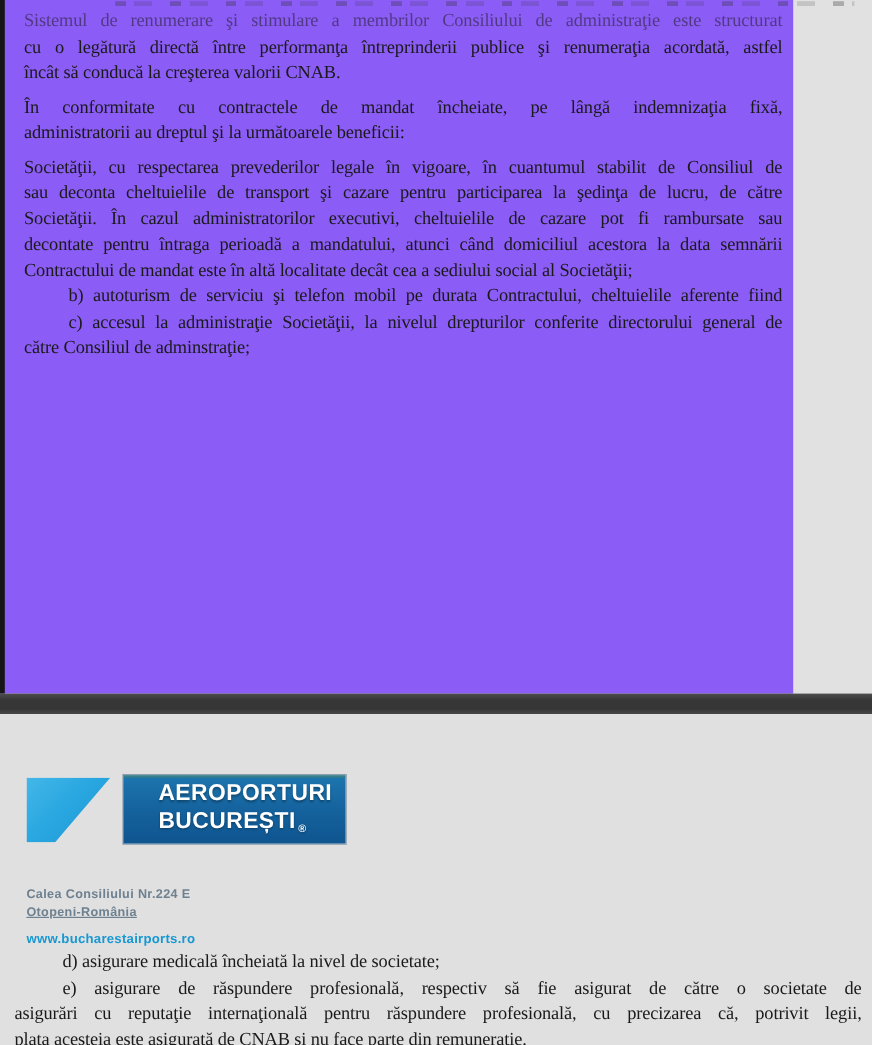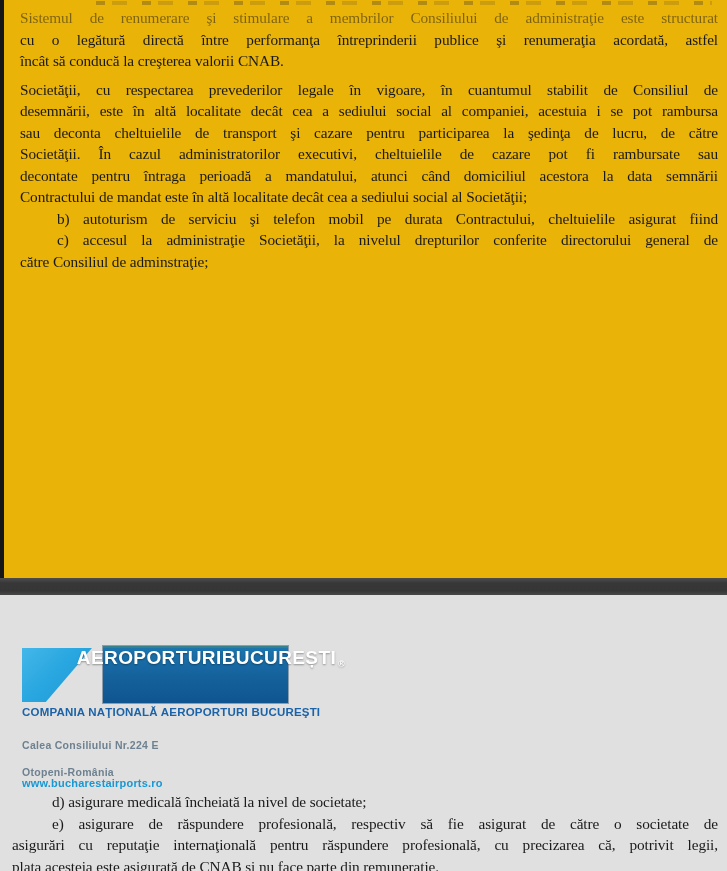--- a/index.html
+++ b/index.html
@@ -1,21 +1,21 @@
 <!DOCTYPE html>
 <html style="--company-blue: #1b63a8; --address-gray: #6e8190; --link-blue: #1798d3; --logo-cyan: #29a7e0; --logo-dark-blue: #14619c; --divider-gray: #3a3a3a; --page-gray: #e2e2e2;"><head>
 <meta charset="utf-8">
 <style>
   html,body{margin:0;padding:0;background:#cfcfcf;}
   .screen{
     position:relative;width:727px;height:871px;overflow:hidden;
     background:#e1e1e1;font-family:"Liberation Serif",serif;
   }
   
-  .page-top{position:absolute;top:0;left:0;width:727px;height:578px;background:#eab308;}
+  .page-top{position:absolute;top:0;left:0;width:661px;height:578px;background:#8b5cf6;}
   .scan-strip{position:absolute;left:0;top:0;width:4px;height:578px;background:#161616;}
   .remnant{
     position:absolute;left:96px;top:1px;width:616px;height:4px;opacity:.55;
     background:repeating-linear-gradient(90deg,
       rgba(45,45,45,.55) 0 9px, transparent 9px 16px,
       rgba(45,45,45,.3) 16px 31px, transparent 31px 46px);
   }
   .toptext{position:absolute;left:20px;right:9px;top:7px;font-size:15.3px;line-height:21.5px;color:#1a1a1a;}
   .bottomtext{position:absolute;left:12px;right:9px;top:196px;font-size:15.3px;line-height:21.5px;color:#1a1a1a;}
   .para{margin:0;}
@@ -35,40 +35,40 @@
   
   .page-bottom{position:absolute;top:595px;left:0;width:727px;height:276px;background:#e0e0e0;}
   .logo-flag{
     position:absolute;left:22px;top:53px;width:70px;height:54px;
     background:linear-gradient(135deg,#44b7e9 0%,#29a7e0 45%,#1e97d4 100%);
     clip-path:polygon(0 0,100% 0,34% 100%,0 100%);
   }
   .logo-box{
     position:absolute;left:103px;top:51px;width:185px;height:57px;box-sizing:border-box;
     background:linear-gradient(180deg,#1d76af 0%,#14619c 55%,#0f5590 100%);
-    display:flex;flex-direction:row;justify-content:center;padding-left:29px;
+    display:flex;flex-direction:column;justify-content:center;padding-left:29px;
     box-shadow:inset 0 2px 0 rgba(110,150,70,.35), 0 0 0 1px rgba(15,60,100,.4);
   }
   .logo-box .wordmark-line{
     color:#fff;font-family:"Liberation Sans",sans-serif;font-weight:bold;
     font-size:19px;line-height:23px;letter-spacing:.4px;
     text-shadow:0 1px 2px rgba(0,0,0,.35);
   }
   .reg{font-size:9px;vertical-align:baseline;position:relative;top:3px;left:2px;font-weight:bold;}
   .company{
     position:absolute;left:22px;top:111px;
     font-family:"Liberation Sans",sans-serif;font-weight:bold;font-size:11.5px;
     color:var(--company-blue,#1b63a8);letter-spacing:.2px;
   }
   .addr{
     position:absolute;left:22px;font-family:"Liberation Sans",sans-serif;
     font-weight:bold;font-size:10.5px;color:var(--address-gray,#6e8190);letter-spacing:.3px;
   }
   .addr1{top:144px;}
-  .addr2{top:171px;}
+  .addr2{top:159px;text-decoration:underline;}
   .website{
     position:absolute;left:22px;top:182px;
     font-family:"Liberation Sans",sans-serif;font-weight:bold;font-size:11px;
     color:var(--link-blue,#1798d3);letter-spacing:.2px;
   }
 </style>
 </head>
 <body>
 
 <div class="screen">
@@ -76,49 +76,51 @@
   <div class="page-top">
     <div class="scan-strip"></div>
     <div class="remnant"></div>
     <div class="toptext">
         <div class="para">
           <div class="tline faded">Sistemul de renumerare şi stimulare a membrilor Consiliului de administraţie este structurat</div>
           <div class="tline">cu o legătură directă între performanţa întreprinderii publice şi renumeraţia acordată, astfel</div>
           <div class="tline last">încât să conducă la creşterea valorii CNAB.</div>
         </div>
         <div class="para" style="margin-top: 7px;">
+          <div class="tline">În conformitate cu contractele de mandat încheiate, pe lângă indemnizaţia fixă,</div>
+          <div class="tline last">administratorii au dreptul şi la următoarele beneficii:</div>
+        </div>
+        <div class="para" style="margin-top: 7px;">
           <div class="tline">Societăţii, cu respectarea prevederilor legale în vigoare, în cuantumul stabilit de Consiliul de</div>
-          <div class="tline">desemnării, este în altă localitate decât cea a sediului social al companiei, acestuia i se pot rambursa</div>
           <div class="tline">sau deconta cheltuielile de transport şi cazare pentru participarea la şedinţa de lucru, de către</div>
           <div class="tline">Societăţii. În cazul administratorilor executivi, cheltuielile de cazare pot fi rambursate sau</div>
           <div class="tline">decontate pentru întraga perioadă a mandatului, atunci când domiciliul acestora la data semnării</div>
           <div class="tline last">Contractului de mandat este în altă localitate decât cea a sediului social al Societăţii;</div>
         </div>
         <div class="para">
-          <div class="tline indent">b) autoturism de serviciu şi telefon mobil pe durata Contractului, cheltuielile asigurat fiind</div>
+          <div class="tline indent">b) autoturism de serviciu şi telefon mobil pe durata Contractului, cheltuielile aferente fiind</div>
         </div>
         <div class="para">
           <div class="tline indent">c) accesul la administraţie Societăţii, la nivelul drepturilor conferite directorului general de</div>
           <div class="tline last">către Consiliul de adminstraţie;</div>
         </div>
       </div>
   </div>
 
   <div class="divider"></div>
 
   <div class="page-bottom">
 
     <div class="logo-flag"></div>
 
     <div class="logo-box">
       <div class="wordmark-line">AEROPORTURI</div>
       <div class="wordmark-line"><span>BUCUREȘTI</span><span class="reg">®</span></div>
     </div>
 
-    <div class="company">COMPANIA NAŢIONALĂ AEROPORTURI BUCUREŞTI</div>
 
     <div class="addr addr1">Calea Consiliului Nr.224 E</div>
     <div class="addr addr2">Otopeni-România</div>
 
     <div class="website">www.bucharestairports.ro</div>
 
     <div class="bottomtext">
         <div class="para">
           <div class="tline last indent">d) asigurare medicală încheiată la nivel de societate;</div>
         </div>

